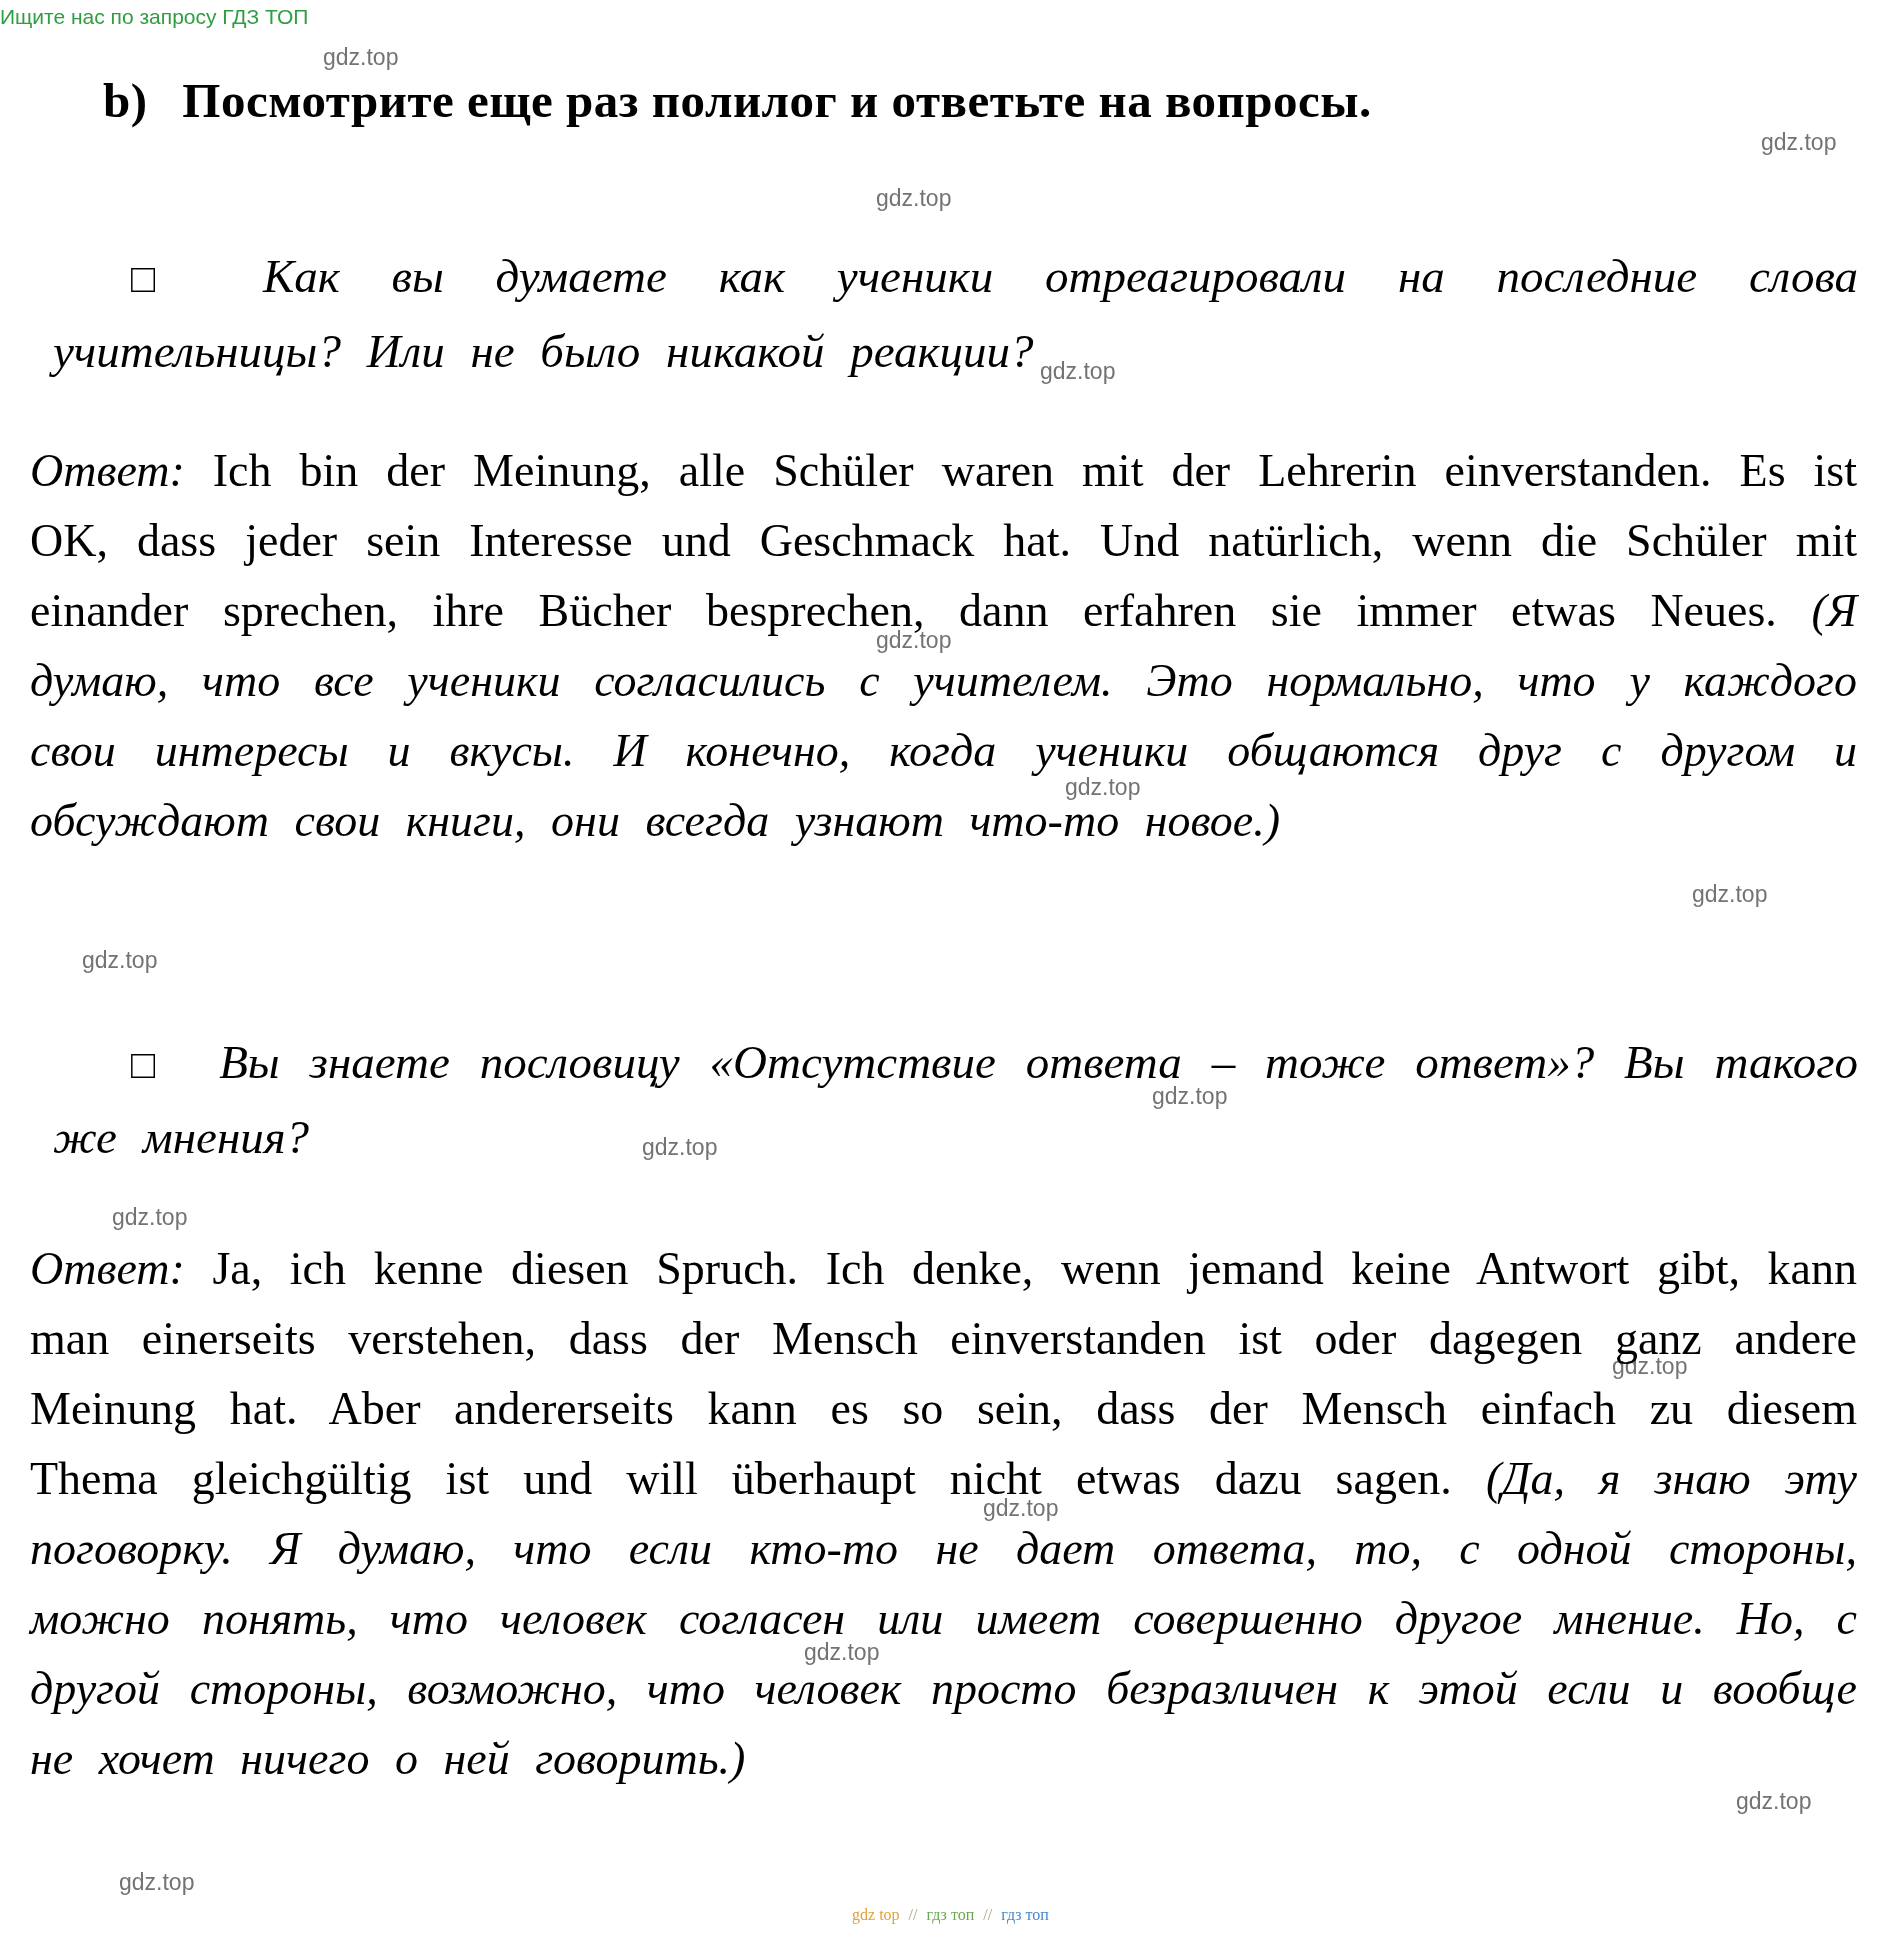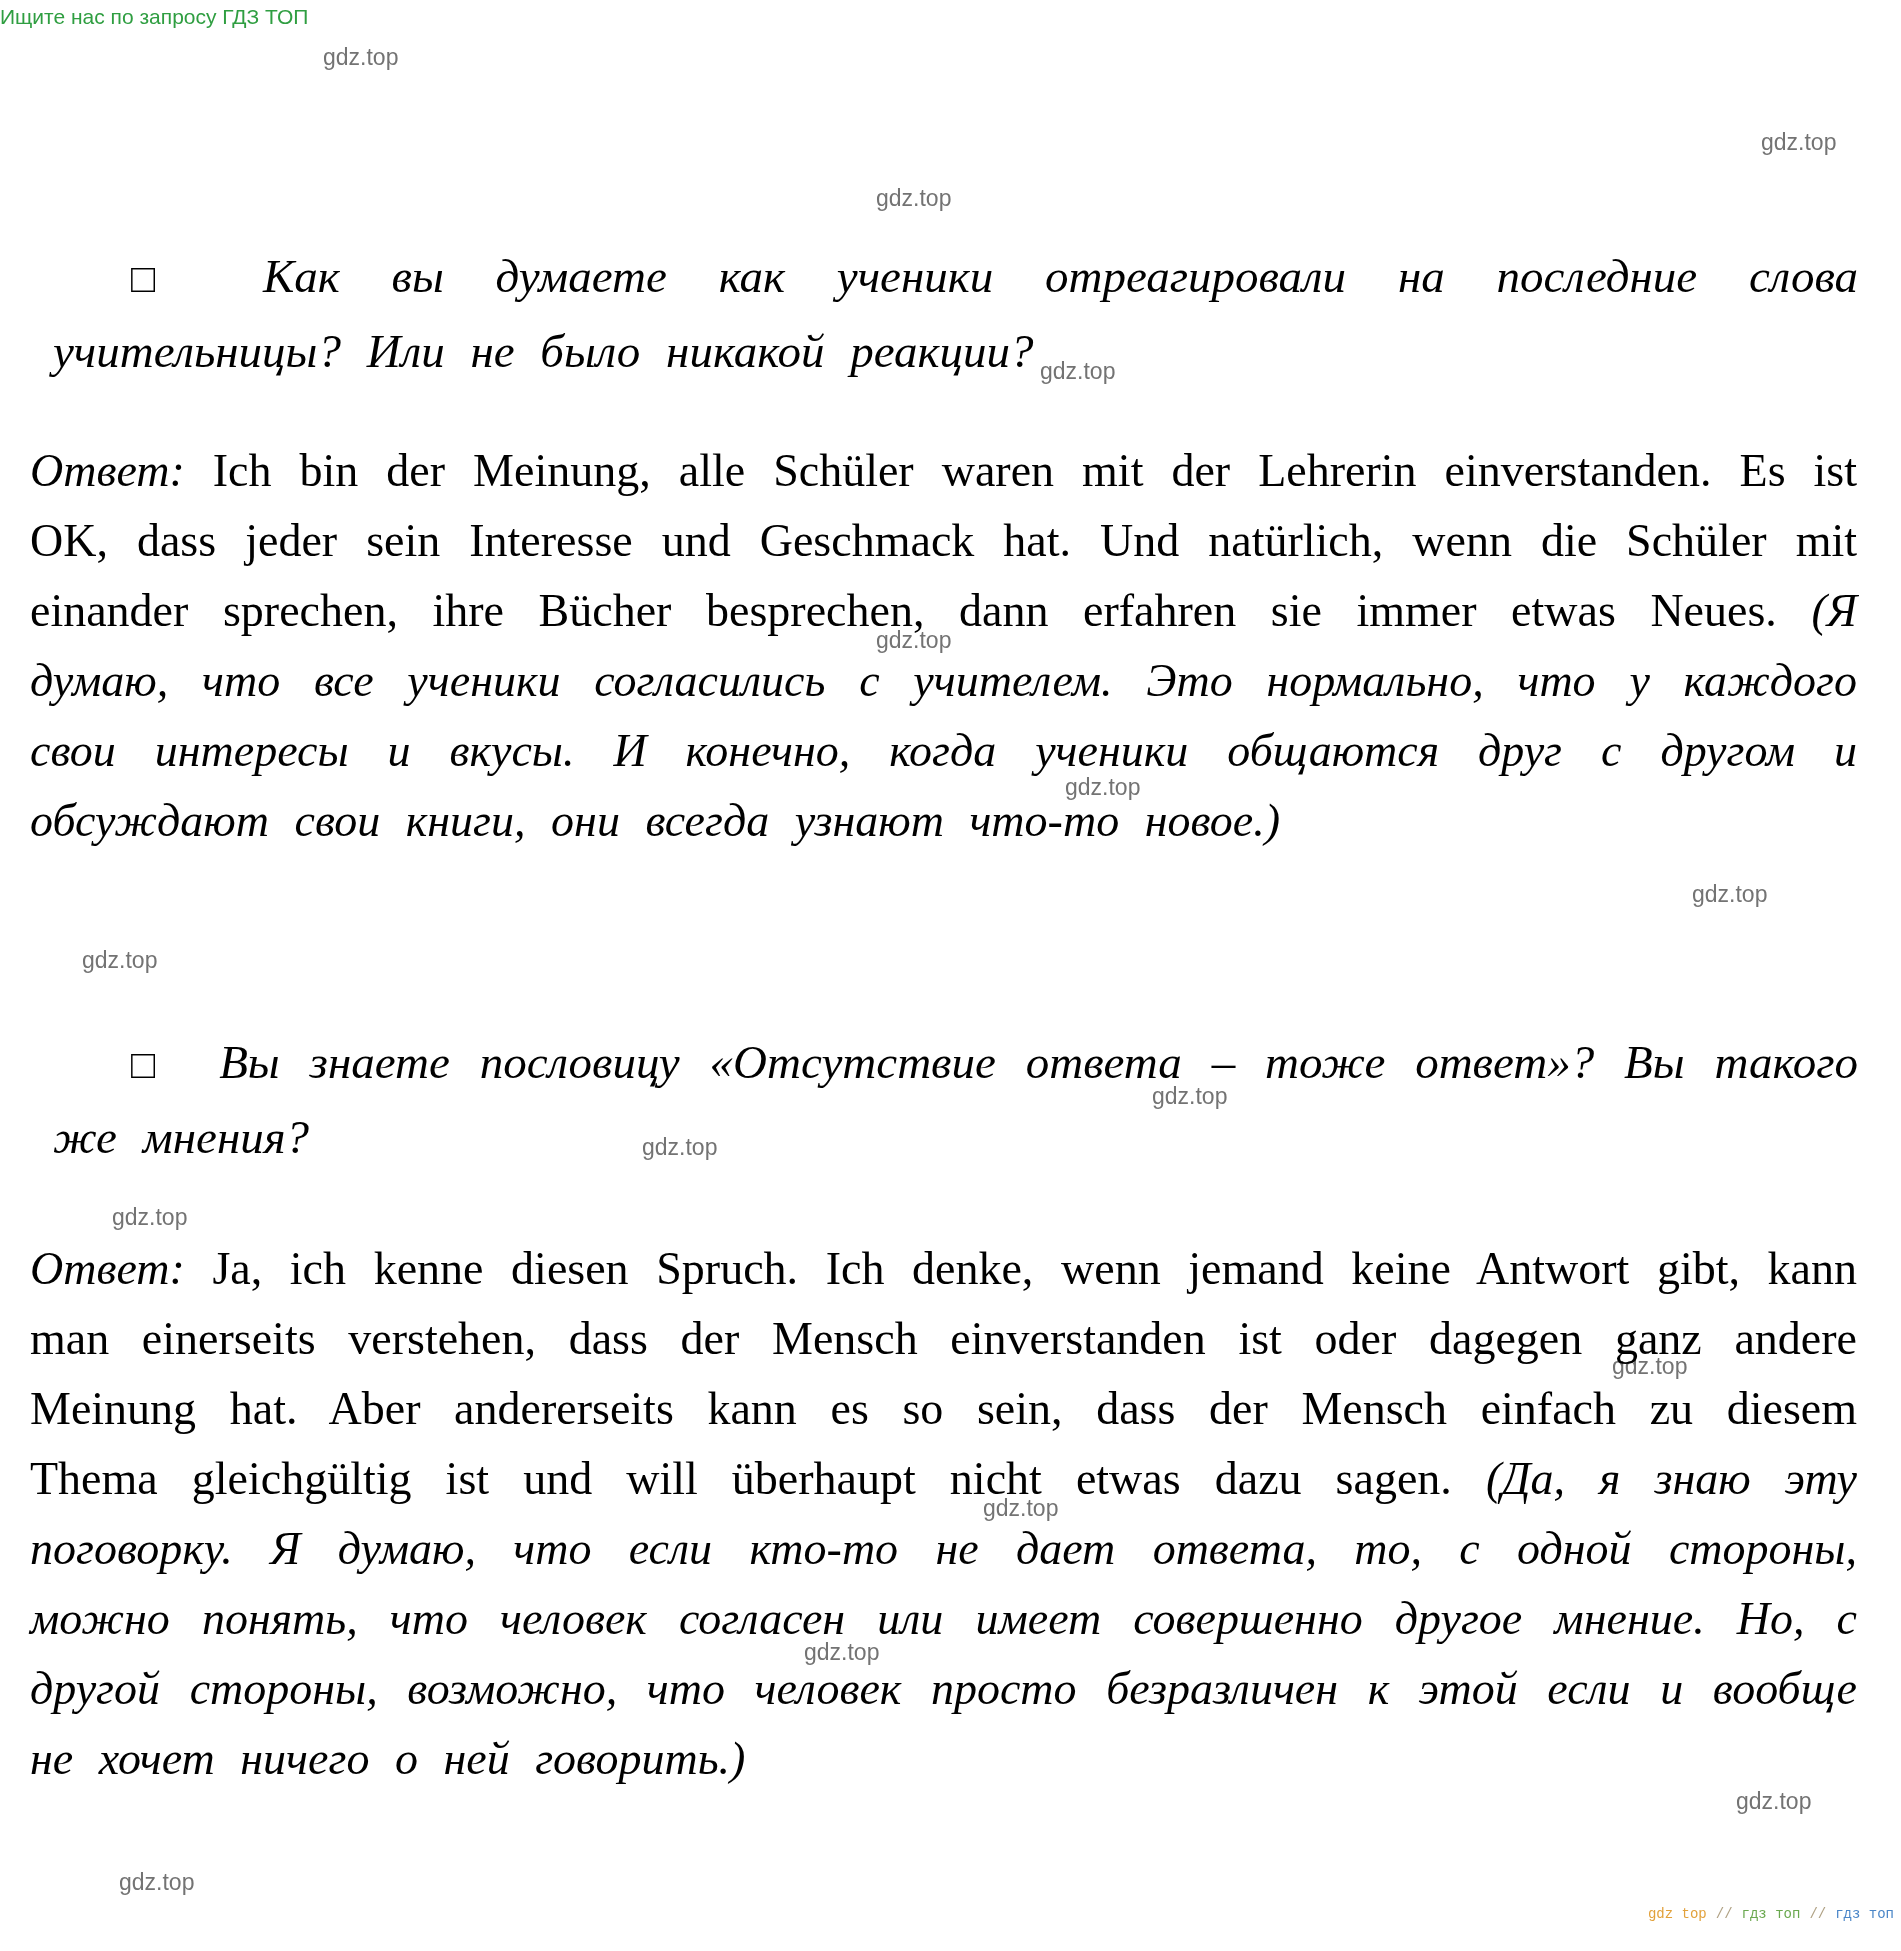--- a/index.html
+++ b/index.html
@@ -65,23 +65,23 @@
     text-align: justify;
     word-spacing: 14px;
   }
   .answer .a-label { font-style: italic; }
   .answer .a-russian { font-style: italic; }
   .footer {
     position: absolute;
     top: 1906px;
     left: 0;
     width: 100%;
-    text-align: right;
-    font-family: Liberation Mono, monospace;
-    font-size: 14px;
+    text-align: center;
+    font-family: Liberation Serif, serif;
+    font-size: 16px;
   }
   .footer a { text-decoration: none; margin: 0 7px; cursor: pointer; }
   .f-orange { color: #e2a13b; }
   .f-green  { color: #6aa84f; }
   .f-blue   { color: #4a86c8; }
   .f-sep    { color: #b0a285; margin: 0 2px; }
 </style>
 </head>
 <body>
 
@@ -99,20 +99,24 @@
   <span class="wm" style="left:82px; top:947px;">gdz.top</span>
   <span class="wm" style="left:1152px; top:1083px;">gdz.top</span>
   <span class="wm" style="left:642px; top:1134px;">gdz.top</span>
   <span class="wm" style="left:112px; top:1204px;">gdz.top</span>
   <span class="wm" style="left:1612px; top:1353px;">gdz.top</span>
   <span class="wm" style="left:983px; top:1495px;">gdz.top</span>
   <span class="wm" style="left:804px; top:1639px;">gdz.top</span>
   <span class="wm" style="left:1736px; top:1788px;">gdz.top</span>
   <span class="wm" style="left:119px; top:1869px;">gdz.top</span>
 
+  <h2 class="heading">
+    <span class="h-letter">b)</span>
+    <span class="h-text">Посмотрите еще раз полилог и ответьте на вопросы.</span>
+  </h2>
 
   <p class="question" style="top:231px;">
     <span class="marker">□</span>
     <span class="q-text">Как вы думаете как ученики отреагировали на последние слова учительницы? Или не было никакой реакции?</span>
   </p>
 
   <p class="answer" style="top:436px;">
     <span class="a-label">Ответ:</span>
     <span class="a-german">Ich bin der Meinung, alle Schüler waren mit der Lehrerin einverstanden. Es ist OK, dass jeder sein Interesse und Geschmack hat. Und natürlich, wenn die Schüler mit einander sprechen, ihre Bücher besprechen, dann erfahren sie immer etwas Neues.</span>
     <span class="a-russian">(Я думаю, что все ученики согласились с учителем. Это нормально, что у каждого свои интересы и вкусы. И конечно, когда ученики общаются друг с другом и обсуждают свои книги, они всегда узнают что-то новое.)</span>

